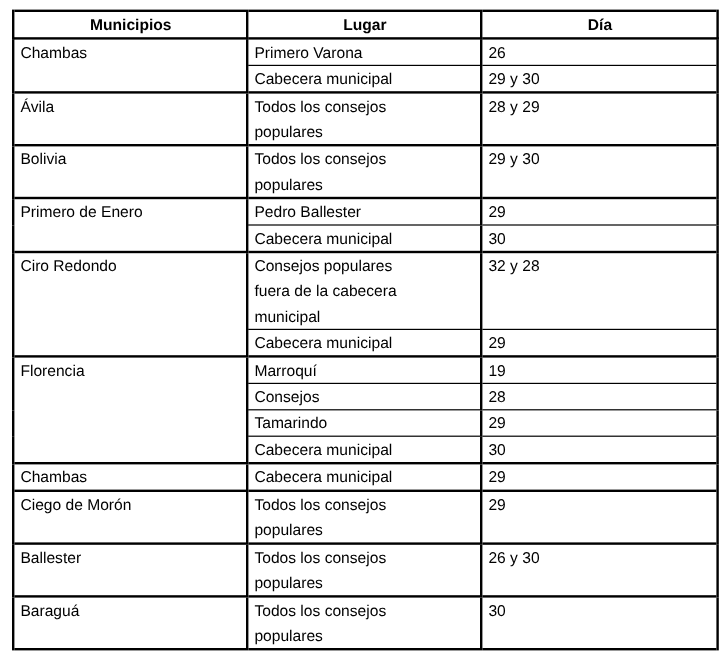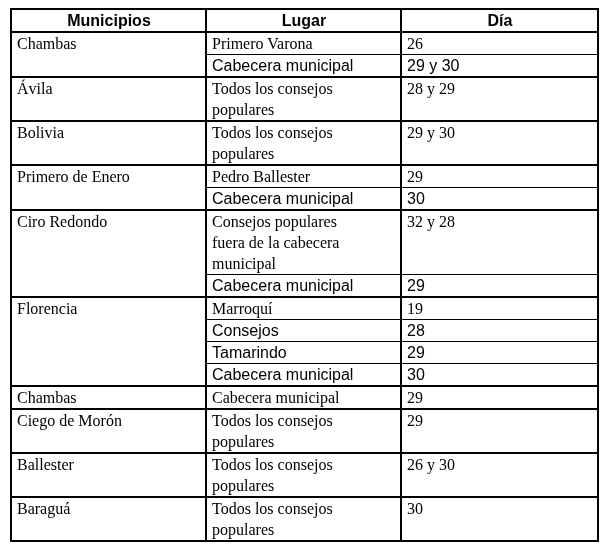--- a/index.html
+++ b/index.html
@@ -29,37 +29,36 @@
     table-layout: fixed;
     border: 2px solid #000000;
   }
   col.c1 { width: 195px; }
   col.c2 { width: 195px; }
   col.c3 { width: 197px; }
   th, td {
     border: 1px solid #000000;
     border-left-width: 2px;
     border-right-width: 2px;
-    font-size: 16px;
+    font-size: 13px;
     line-height: 21px;
     padding: 0 4px 0 5px;
     vertical-align: top;
     text-align: left;
     white-space: pre-line;
     overflow: hidden;
   }
   th {
     font-weight: bold;
     text-align: center;
     border-bottom-width: 2px;
     white-space: nowrap;
   }
   tr.group-start td {
     border-top-width: 2px;
-    font-family: Liberation Serif, serif;
   }
 </style>
 </head>
 <body>
 
 <div class="page">
   <table class="schedule">
     <colgroup>
       <col class="c1">
       <col class="c2">

